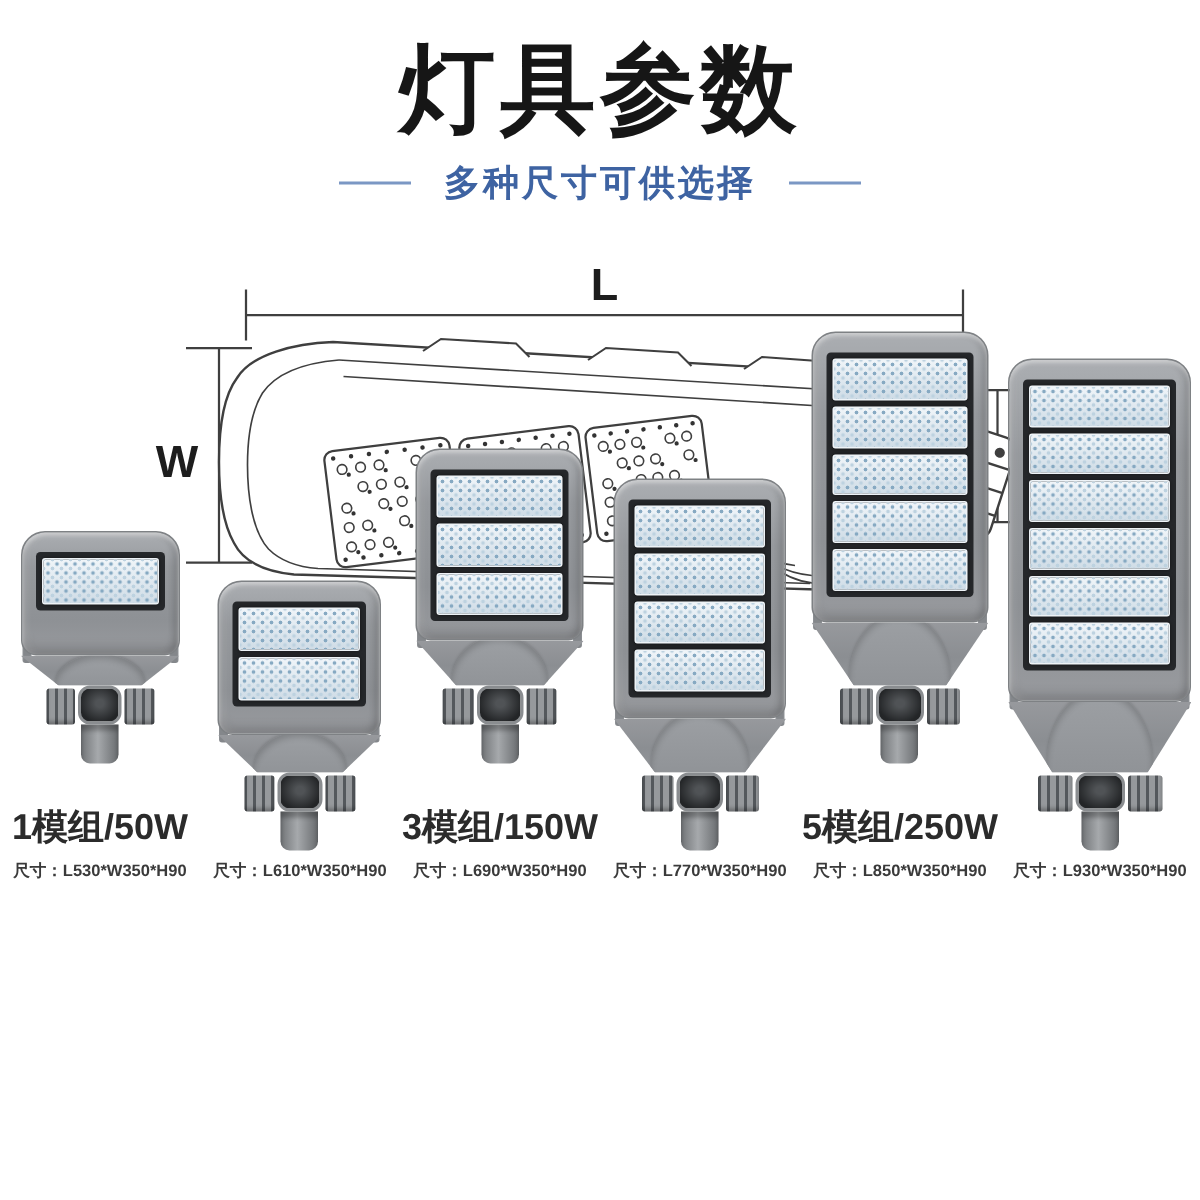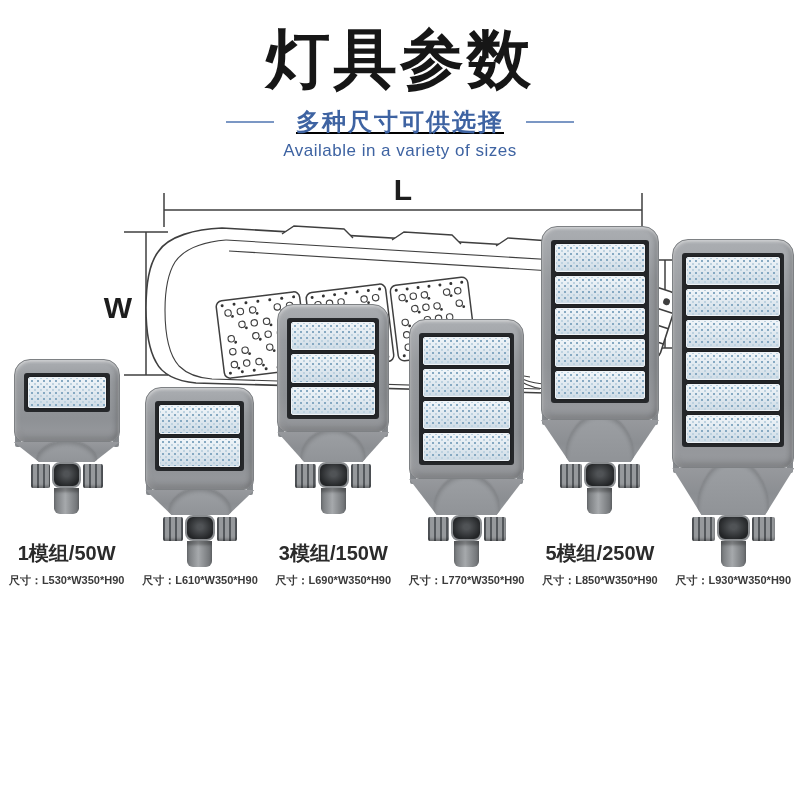--- a/index.html
+++ b/index.html
@@ -7,21 +7,21 @@
     position:relative;width:800px;height:616px;margin:0 auto;background:#ffffff;
     overflow:hidden;font-family:"Liberation Sans","DejaVu Sans",sans-serif;
   }
   
   .header{position:absolute;top:0;left:0;width:800px;text-align:center;}
   .title{
     margin:0;padding-top:24px;font-size:64px;line-height:1.1;font-weight:900;
     color:var(--title-color,#161616);letter-spacing:3px;
   }
   .subtitle-row{
-    margin-top:12px;display:flex;align-items:center;justify-content:center;gap:22px;text-decoration:underline;
+    margin-top:12px;display:flex;align-items:center;justify-content:center;gap:22px;
   }
   .subtitle-dash{width:48px;height:2px;background:var(--accent-light,#7b97c4);}
   .subtitle{
     font-size:24px;font-weight:700;color:var(--accent,#3e63a2);letter-spacing:2px;
   }
   .subtitle-en{
     margin-top:3px;font-size:17px;color:var(--accent,#3e63a2);letter-spacing:.5px;
   }
   
   .diagram{position:absolute;top:170px;left:0;width:800px;height:240px;}
@@ -83,36 +83,35 @@
   }
   .bracket-clamp{
     width:40%;border-radius:8px;border:2px solid #8a8d90;box-sizing:border-box;
     background:radial-gradient(ellipse at 50% 45%,#505356 15%,#232527 75%);
   }
   .lamp-pole{
     width:25px;height:26px;margin:0 auto;border-radius:0 0 6px 6px;
     background:linear-gradient(90deg,#717477,#a6a9ac 45%,#696c6f);
     box-shadow:inset 0 4px 3px rgba(0,0,0,.28);
   }
-  .product-name{margin-top:26px;font-size:20px;font-weight:700;color:#2b2b2b;white-space:nowrap;}
+  .product-name{margin-top:26px;font-size:24px;font-weight:700;color:#2b2b2b;white-space:nowrap;}
   .product-size{margin-top:6px;font-size:11px;font-weight:700;color:#3a3a3a;white-space:nowrap;}
 </style>
 </head>
 <body>
 
 <div class="page">
 
   <div class="header">
     <h1 class="title">灯具参数</h1>
     <div class="subtitle-row">
       <span class="subtitle-dash"></span>
       <span class="subtitle">多种尺寸可供选择</span>
       <span class="subtitle-dash"></span>
     </div>
-    <div class="subtitle-en">Available in a variety of sizes</div>
   </div>
 
   <div class="diagram">
     <svg width="800" height="240" viewBox="0 0 800 240">
       <g stroke="#3f3f3f" stroke-width="1.5" fill="none">
 
         <line x1="164" y1="40" x2="642" y2="40"></line>
         <line x1="164" y1="23" x2="164" y2="57"></line>
         <line x1="642" y1="23" x2="642" y2="57"></line>
 

